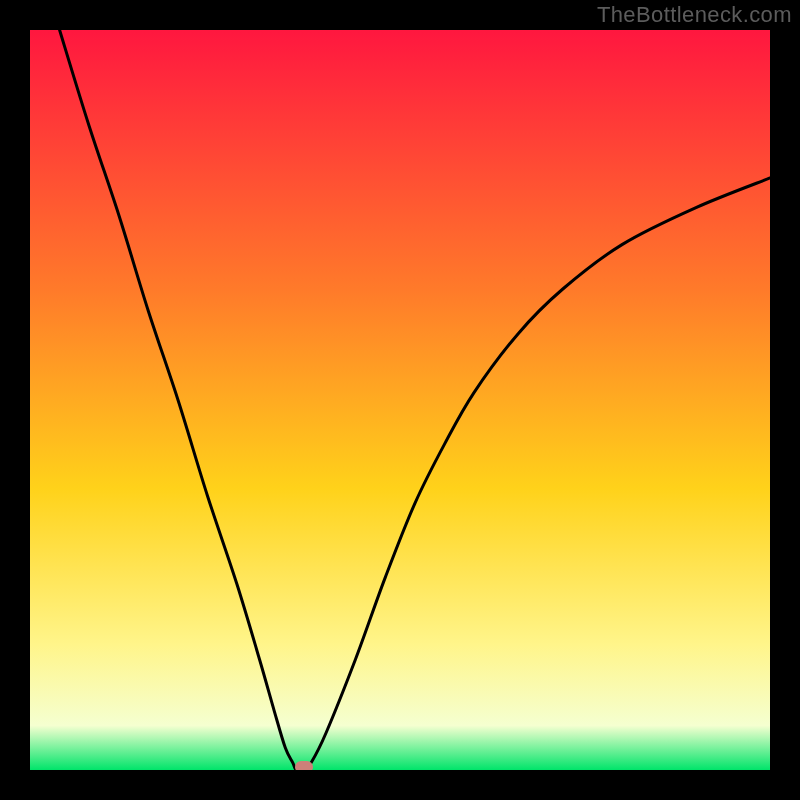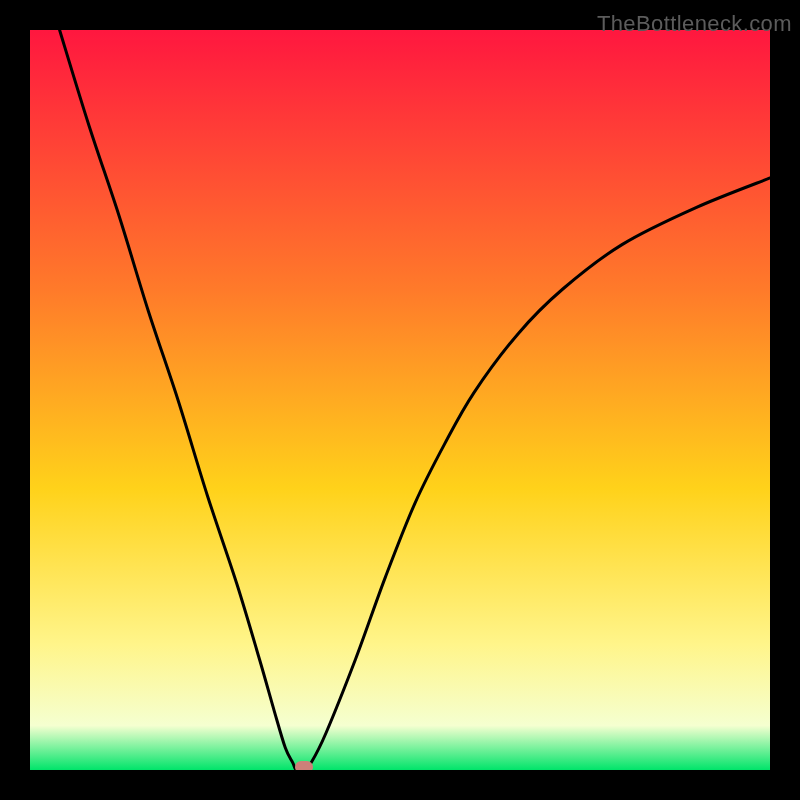--- a/index.html
+++ b/index.html
@@ -18,21 +18,20 @@
   }
   .watermark {
     position: absolute;
     top: 2px;
     right: 8px;
     color: #5c5c5c;
     font-size: 22px;
     font-weight: 500;
     letter-spacing: 0.4px;
     z-index: 3;
-    margin-top: 9px;
   }
   .plot-area {
     position: absolute;
     left: 30px;
     top: 30px;
     width: 740px;
     height: 740px;
     overflow: hidden;
   }
   .plot-area svg {

